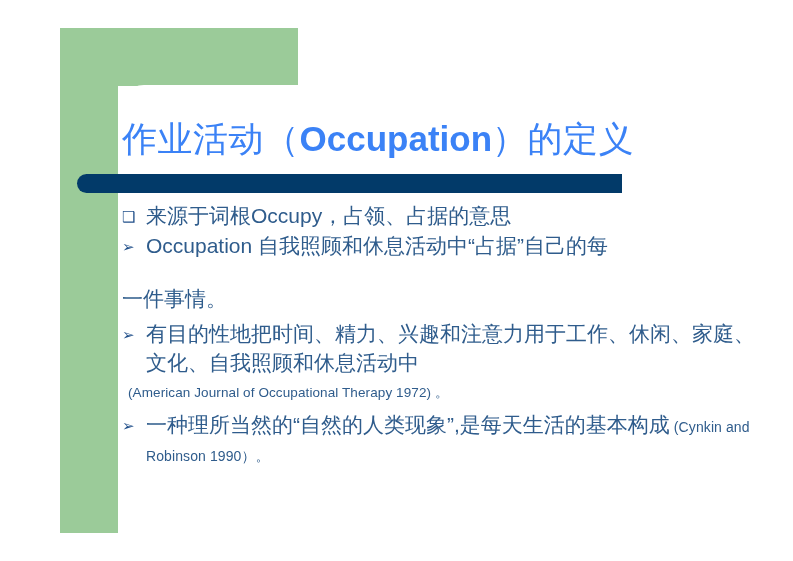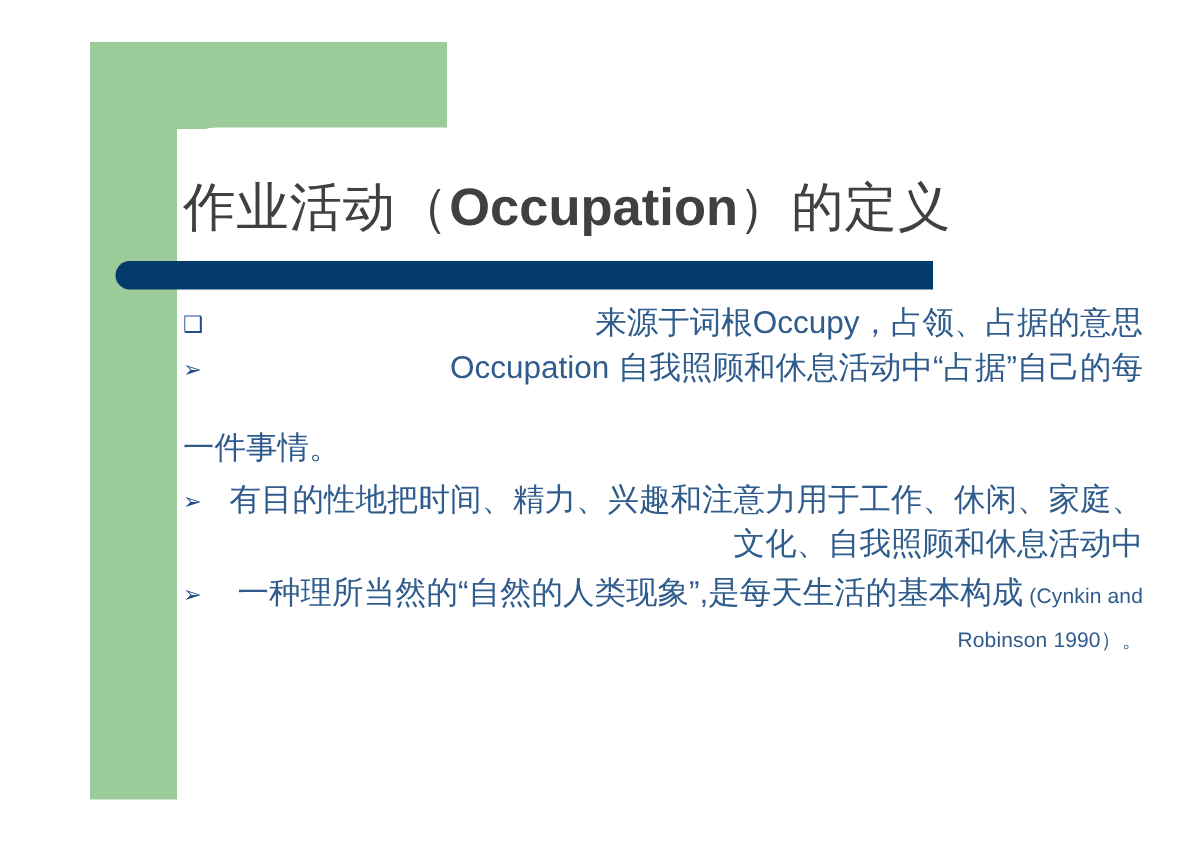--- a/index.html
+++ b/index.html
@@ -50,21 +50,21 @@
     left: 122px;
     top: 110px;
     width: 620px;
     height: 58px;
     display: flex;
     align-items: center;
   }
   .slide-title {
     font-size: 35px;
     line-height: 1.1;
-    color: #404040;
+    color: #3b82f6;
     letter-spacing: 0.5px;
     white-space: nowrap;
   }
   .slide-title .en {
     font-weight: bold;
     letter-spacing: 0px;
   }
   .title-rule {
     position: absolute;
     left: 77px;
@@ -100,21 +100,20 @@
   .bullet-mark.arrow {
     width: 24px;
     font-size: 15px;
     padding-top: 7px;
   }
   .bullet-text {
     flex: 1 1 auto;
     font-size: 21px;
     line-height: 1.38;
     color: #2f5c8c;
-    text-align: right;
   }
   .row-1 { margin-bottom: 1px; }
   .row-2 { margin-bottom: 0px; }
   .cont-line {
     font-size: 21px;
     line-height: 1.38;
     color: #2f5c8c;
     margin-left: 0px;
     margin-bottom: 6px;
     margin-top: 24px;
@@ -159,20 +158,21 @@
       <span class="bullet-mark arrow">➢</span>
       <span class="bullet-text">Occupation 自我照顾和休息活动中“占据”自己的每</span>
     </div>
     <div class="cont-line">一件事情。</div>
 
     <div class="bullet-row row-3">
       <span class="bullet-mark arrow">➢</span>
       <span class="bullet-text">有目的性地把时间、精力、兴趣和注意力用于工作、休闲、家庭、文化、自我照顾和休息活动中</span>
     </div>
 
+    <div class="citation">(American Journal of Occupational Therapy 1972)  。</div>
 
     <div class="bullet-row row-4">
       <span class="bullet-mark arrow">➢</span>
       <span class="bullet-text"><span>一种理所当然的“自然的人类现象”,是每天生活的基本构成</span><span class="small-inline"> (Cynkin and Robinson 1990）。</span></span>
     </div>
 
   </div>
 
 </div>
 

